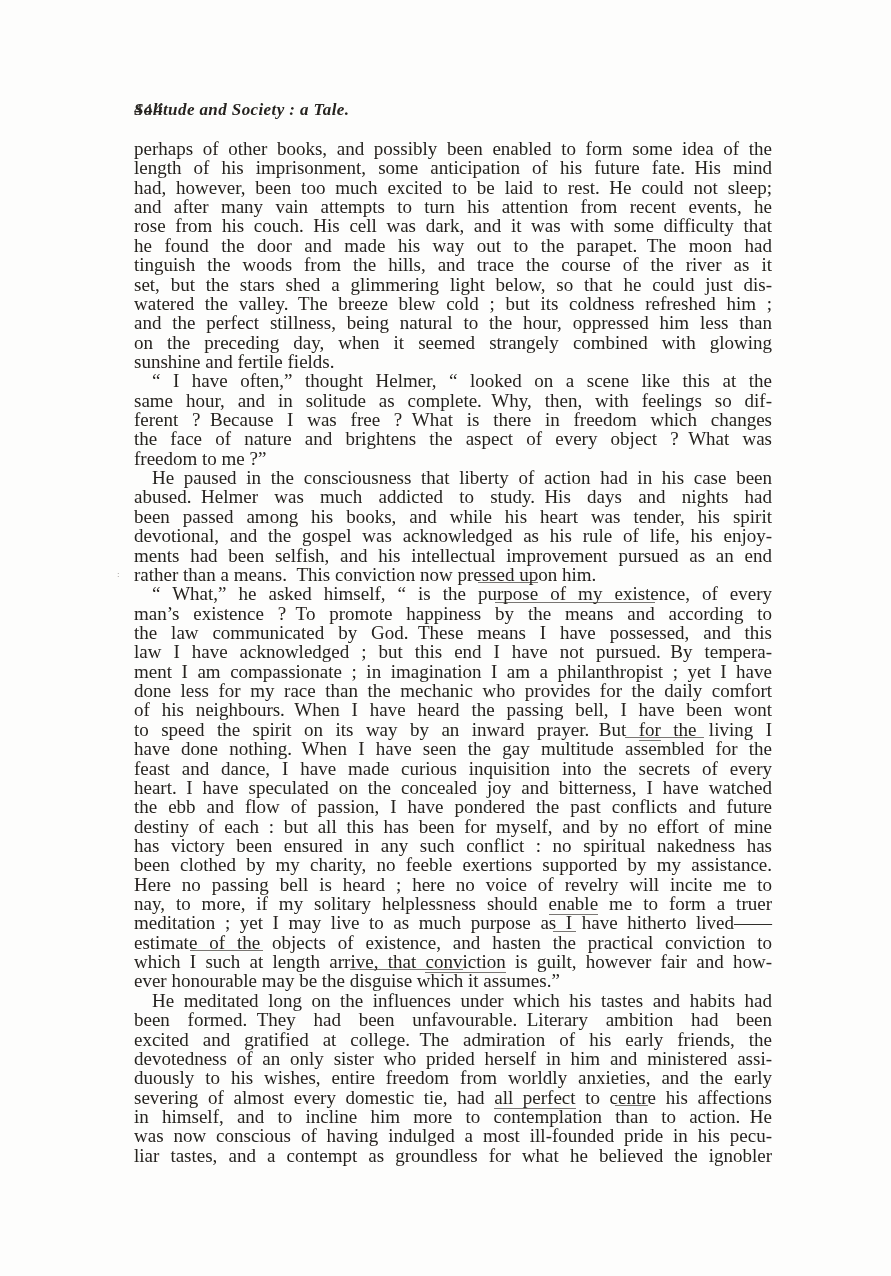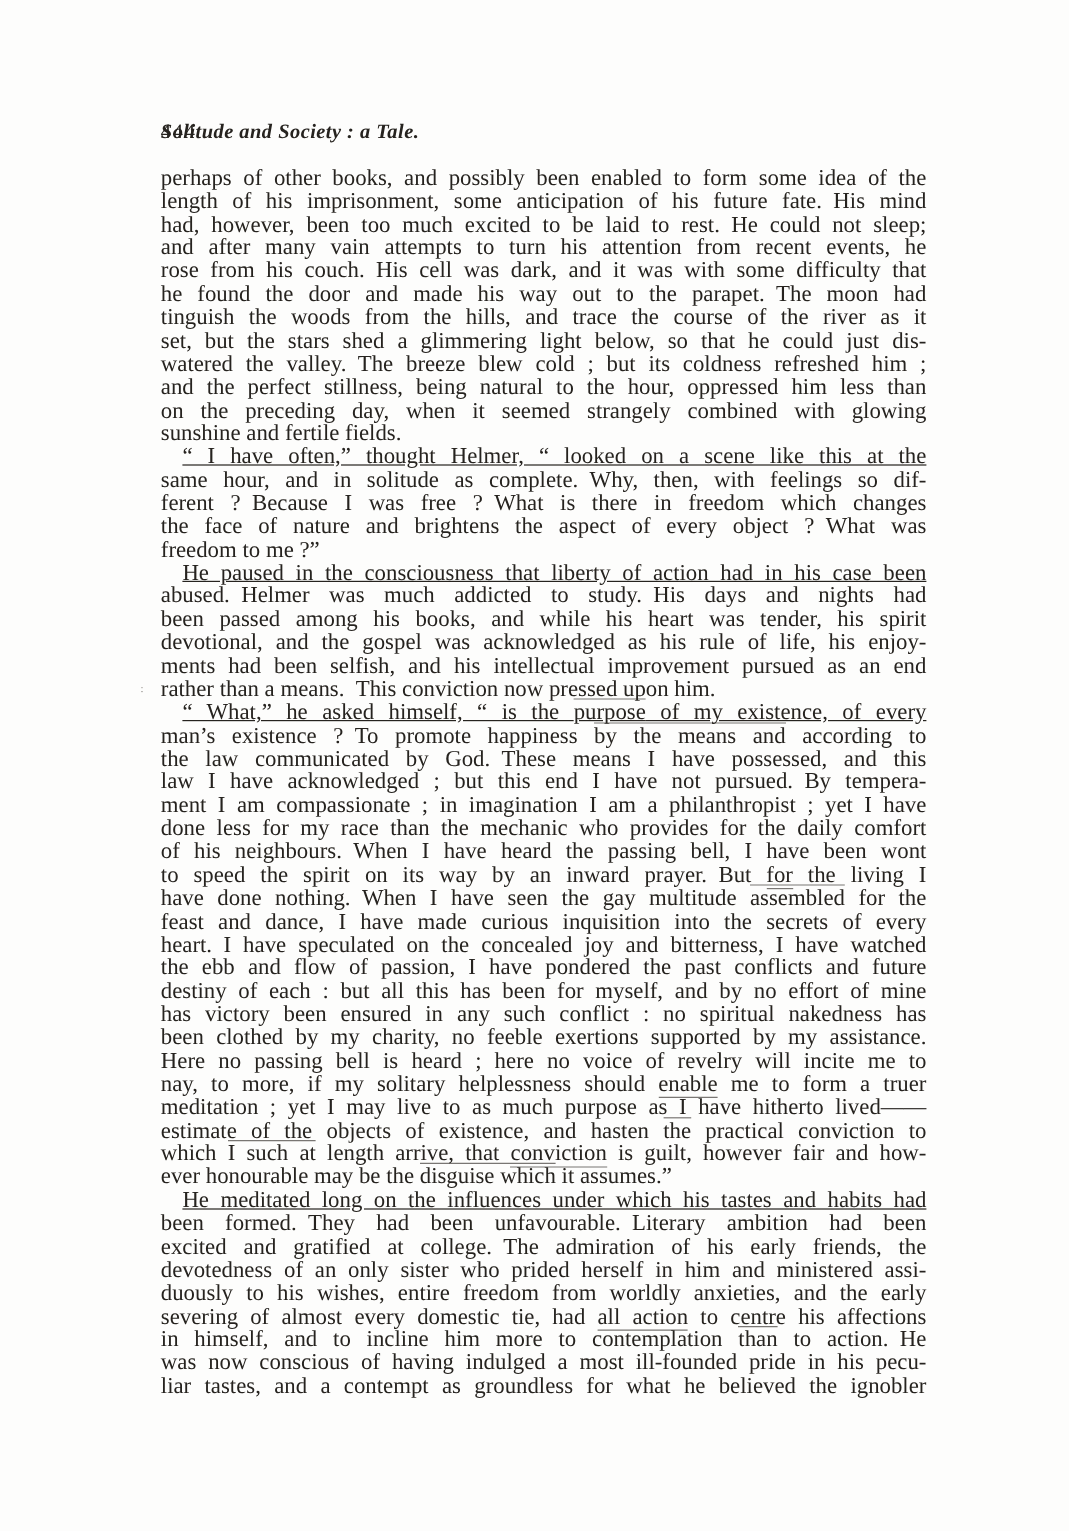--- a/index.html
+++ b/index.html
@@ -23,21 +23,21 @@
   }
   .pagebody {
     position:absolute; left:134px; top:139px; width:638px;
     font-size:19px; line-height:19.36px;
     text-align:justify;
     text-rendering:optimizeLegibility;
   }
   .para { margin:0; }
   .line { text-align:justify; }
   .line.fill { text-align-last:justify; }
-  .line.ind { text-indent:18px;text-decoration:underline; }
+  .line.ind { text-indent:18px; }
   
   .pm-under { border-bottom:1.5px solid rgba(50,46,42,0.65); }
   .pm-over  { border-top:1.5px solid rgba(50,46,42,0.65); }
   
   .margin-speck {
     position:absolute; left:117px; top:570px; width:8px; height:8px;
     color:#8d8a85; font-size:9px; line-height:8px;
   }
 </style>
 </head>
@@ -101,19 +101,19 @@
         <div class="line fill">estimate of the objects of existence, and hasten <span class="pm-over">the</span> practical conviction to</div>
         <div class="line fill">which <span class="pm-over">I such at</span> length arrive, that <span class="pm-under">conviction</span> is guilt, however fair and how-</div>
         <div class="line">ever honourable may be the <span class="pm-over">disguise which</span> it assumes.”</div>
       </div>
       <div class="para">
         <div class="line fill ind">He meditated long on the influences under which his tastes and habits had</div>
         <div class="line fill">been formed. They had been unfavourable. Literary ambition had been</div>
         <div class="line fill">excited and gratified at college. The admiration of his early friends, the</div>
         <div class="line fill">devotedness of an only sister who prided herself in him and ministered assi-</div>
         <div class="line fill">duously to his wishes, entire freedom from worldly anxieties, and the early</div>
-        <div class="line fill">severing of almost every domestic tie, had <span class="pm-under">all action</span> to centre his affections</div>
+        <div class="line fill">severing of almost every domestic tie, had <span class="pm-under">all perfect</span> to centre his affections</div>
         <div class="line fill">in himself, and to incline him more to contemplation <span class="pm-over">than</span> to action. He</div>
         <div class="line fill">was now conscious of having indulged a most ill-founded pride in his pecu-</div>
         <div class="line fill">liar tastes, and a contempt as groundless for what he believed the ignobler</div>
       </div>
     </div>
 </div>
 
 </body></html>

